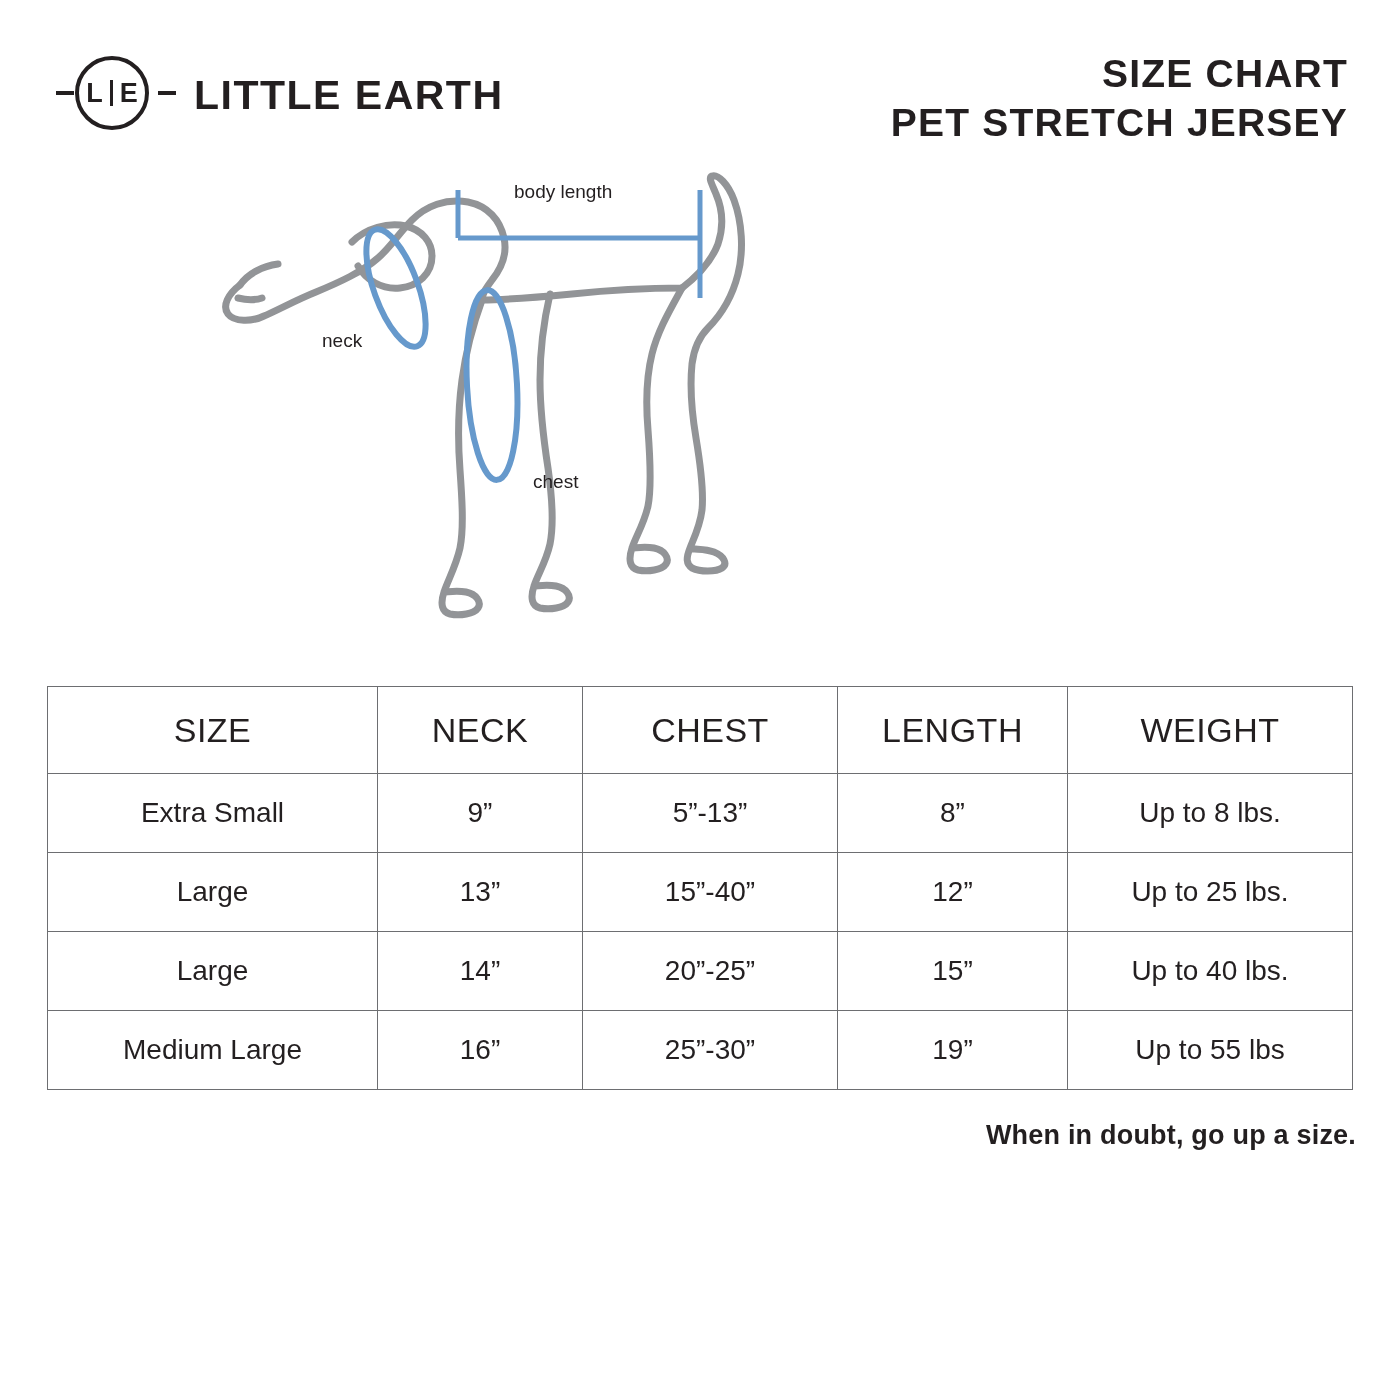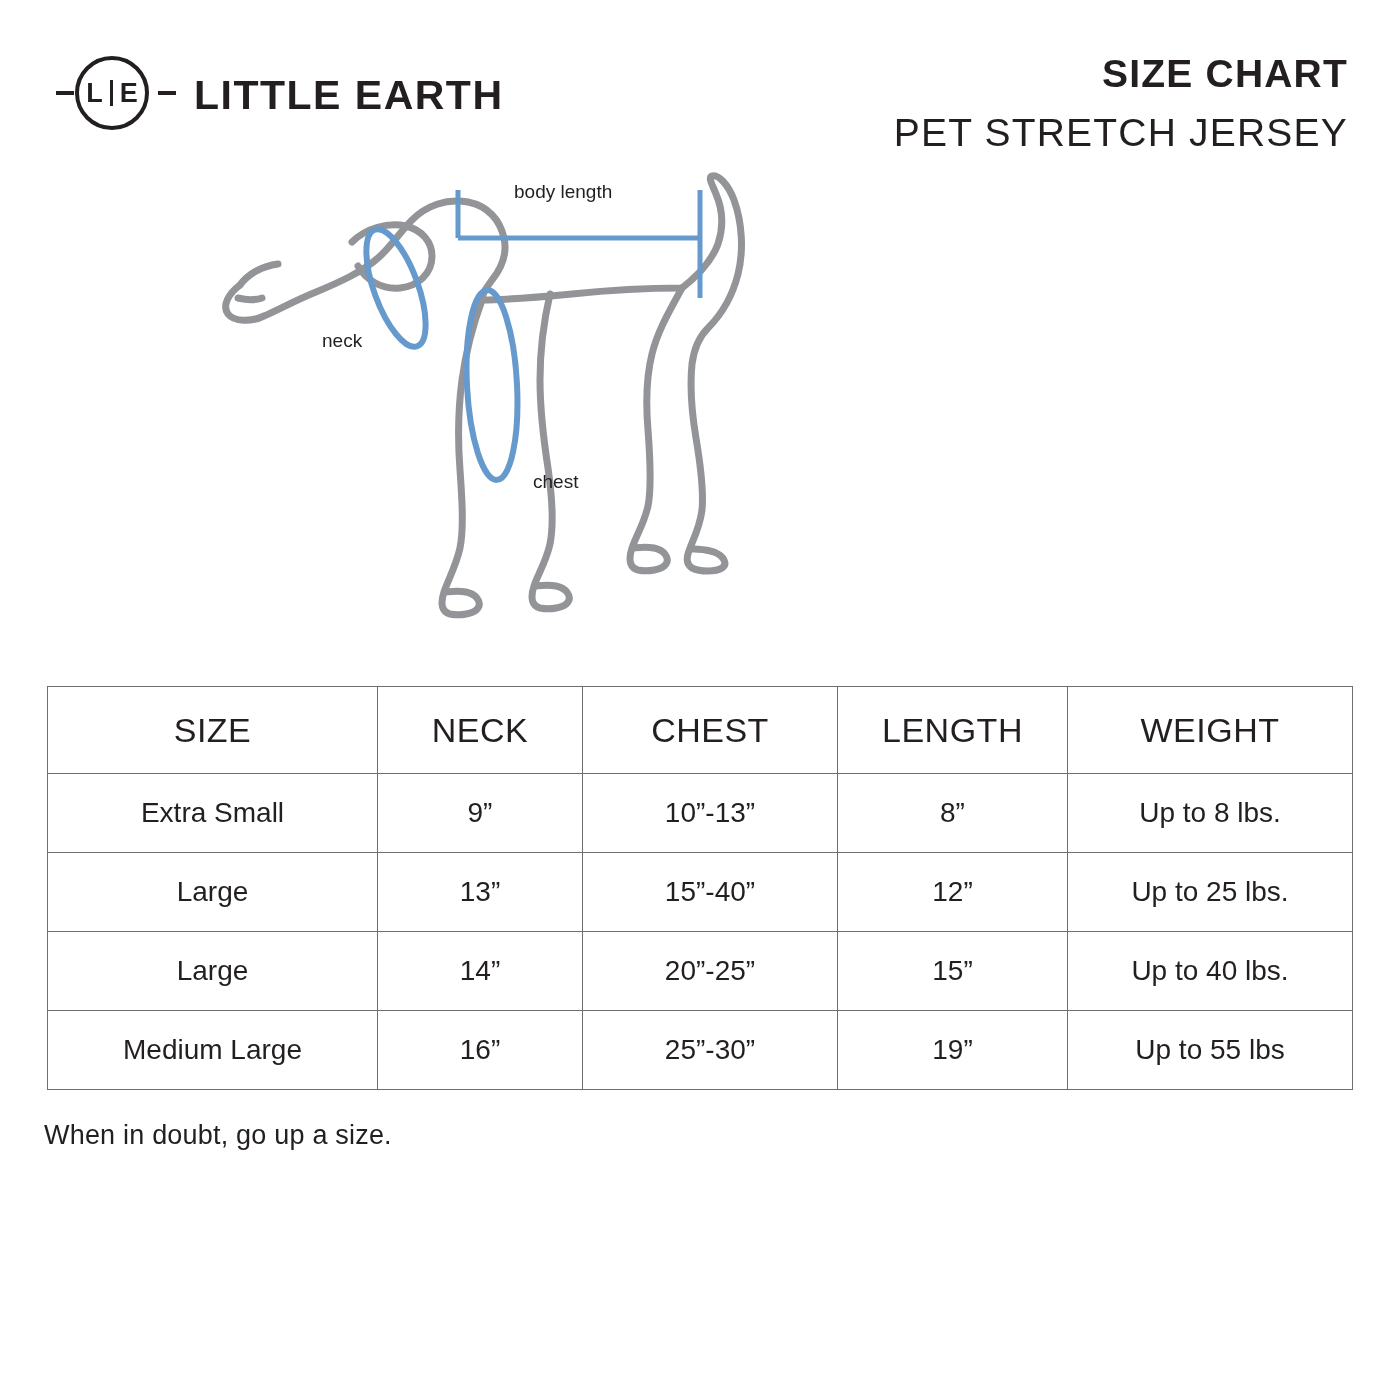--- a/index.html
+++ b/index.html
@@ -95,24 +95,24 @@
     padding-right: 8px;
   }
   .title-main {
     font-size: 39px;
     font-weight: bold;
     letter-spacing: 1.2px;
     line-height: 1.25;
   }
   .title-sub {
     font-size: 39px;
-    font-weight: normal;
+    font-weight: bold;
     letter-spacing: 1.2px;
     line-height: 1.25;
-    margin-top: 10px;
+    margin-top: 0;
   }
 
   
   .illustration {
     position: relative;
     width: 100%;
     height: 500px;
     margin-top: 6px;
   }
   .illustration svg {
@@ -148,23 +148,23 @@
     font-size: 28px;
     height: 76px;
   }
   .size-table col.c-size { width: 330px; }
   .size-table col.c-neck { width: 205px; }
   .size-table col.c-chest { width: 255px; }
   .size-table col.c-length { width: 230px; }
   .size-table col.c-weight { width: 285px; }
 
   .footnote {
-    text-align: left;
+    text-align: right;
     font-size: 27px;
-    font-weight: normal;
+    font-weight: bold;
     margin-top: 30px;
     letter-spacing: 0.2px;
   }
 </style>
 </head>
 <body>
 
 <div class="page">
 
   <div class="header">
@@ -282,21 +282,21 @@
         <th>NECK</th>
         <th>CHEST</th>
         <th>LENGTH</th>
         <th>WEIGHT</th>
       </tr>
     </thead>
     <tbody>
       <tr>
         <td>Extra Small</td>
         <td>9”</td>
-        <td>10”-13”</td>
+        <td>5”-13”</td>
         <td>8”</td>
         <td>Up to 8 lbs.</td>
       </tr>
       <tr>
         <td>Large</td>
         <td>13”</td>
         <td>15”-40”</td>
         <td>12”</td>
         <td>Up to 25 lbs.</td>
       </tr>

